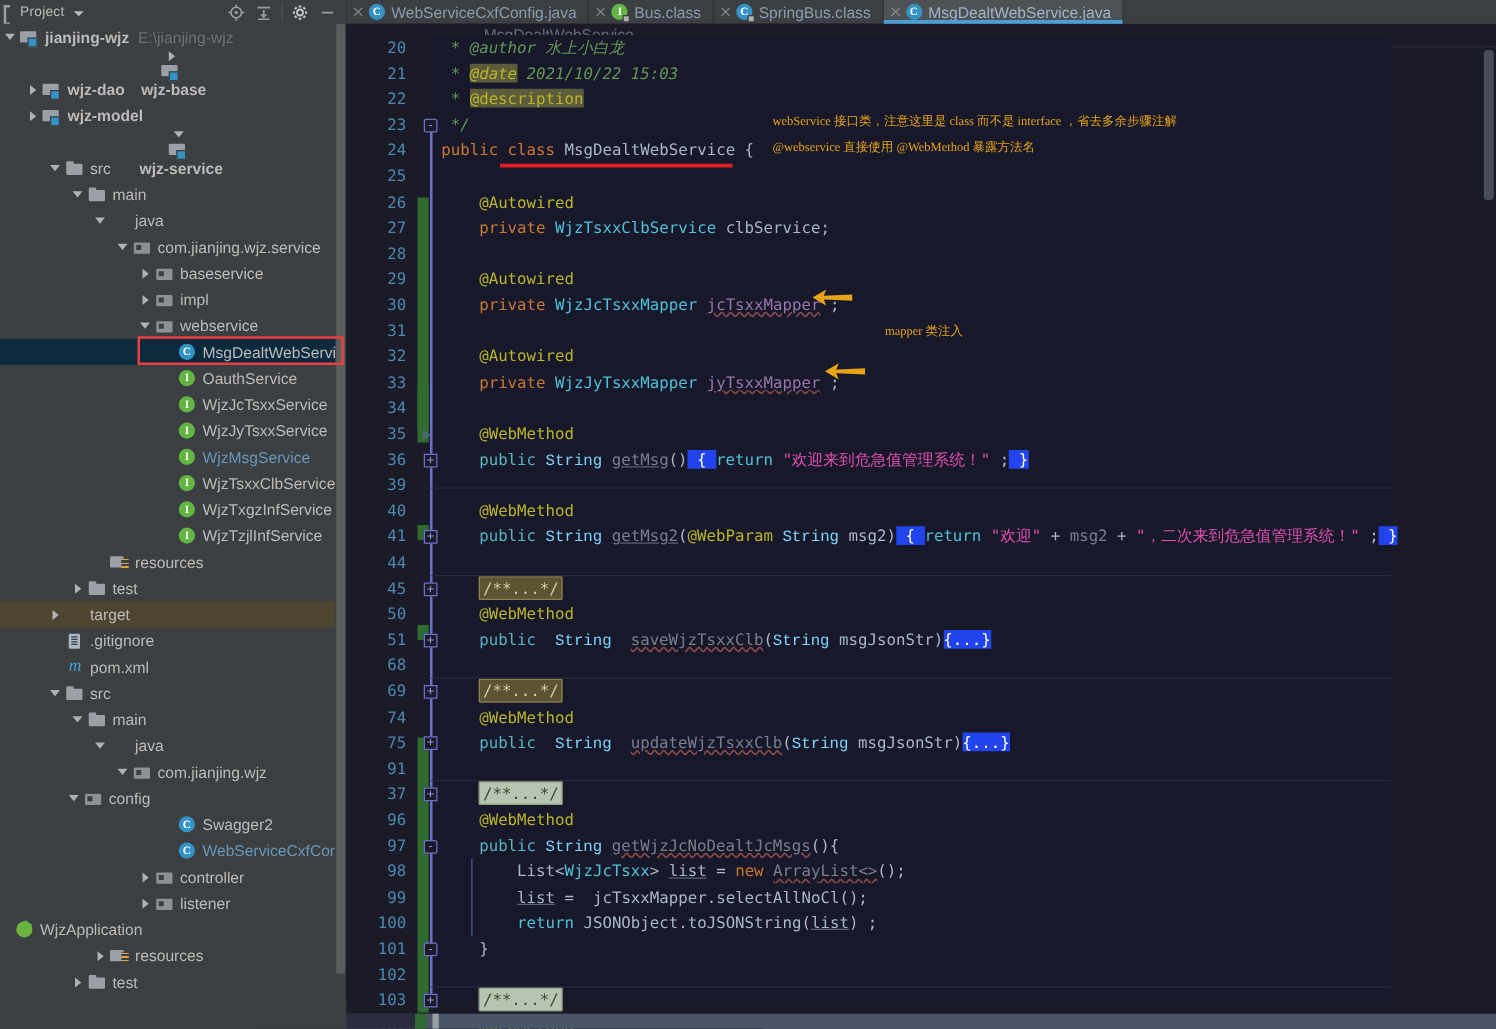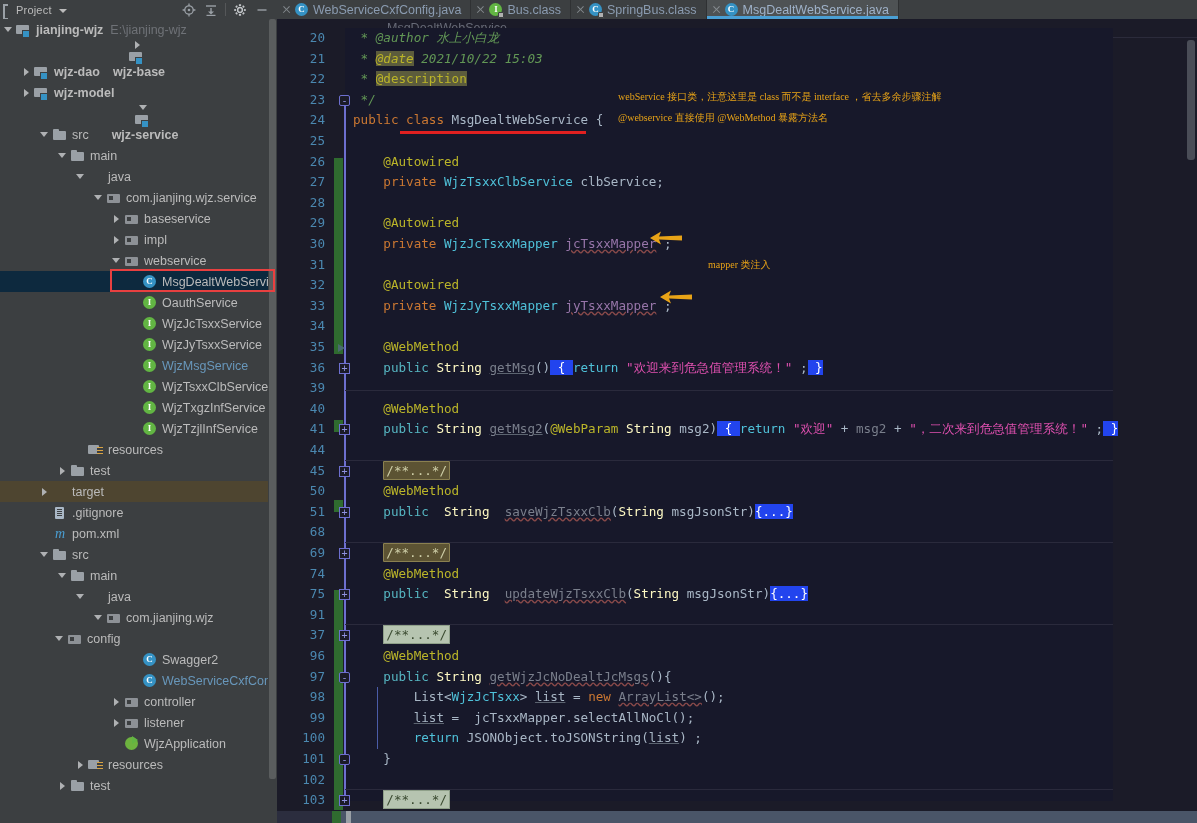--- a/index.html
+++ b/index.html
@@ -207,21 +207,21 @@
     position:absolute; left:0; width:48px; text-align:right; color:#4b88b0;
     font-family:"DejaVu Sans Mono", monospace; font-size:12.6px; line-height:20.6px;
   }
   .code {
     position:absolute; left:76px; line-height:20.6px; white-space:pre;
     font-family:"DejaVu Sans Mono", monospace; font-size:12.6px; color:#a9b7c6;
   }
   .k { color:#cc7832; }          
   .kk { color:#56b6c2; }          
   .kw2 { color:#4fc1d9; }
-  .ty { color:#fef9c3; }
+  .ty { color:#7dd3fc;font-family:Liberation Mono, monospace; }
   .an { color:#bbb529; }          
   .cm { color:#629755; font-style:italic; }
   .str { color:#e050b0; }
   .mth { color:#7a7f8c; }
   .fld { color:#9876aa; }
   .cls-n { color:#c57a3a; }
   .wht { color:#a9b7c6; }
   .sel-blue { background:#2244ee; color:#ffffff; }
   .doc-fold {
     background:#5c5333; color:#cfcfa8; padding:1px 2px;
@@ -478,21 +478,21 @@
         <div class="row" style="padding-left: 112px;">
           <span class="arrow r"></span>
           <span class="ic pkg"></span>
           <span class="lbl">controller</span>
         </div>
         <div class="row" style="padding-left: 112px;">
           <span class="arrow r"></span>
           <span class="ic pkg"></span>
           <span class="lbl">listener</span>
         </div>
-        <div class="row" style="padding-left: 112px;">
+        <div class="row" style="">
           <span class="arrow "></span>
           <span class="ic spring"></span>
           <span class="lbl">WjzApplication</span>
         </div>
         <div class="row" style="padding-left: 76px;">
           <span class="arrow r"></span>
           <span class="ic res"></span>
           <span class="lbl">resources</span>
         </div>
         <div class="row" style="padding-left: 58px;">

